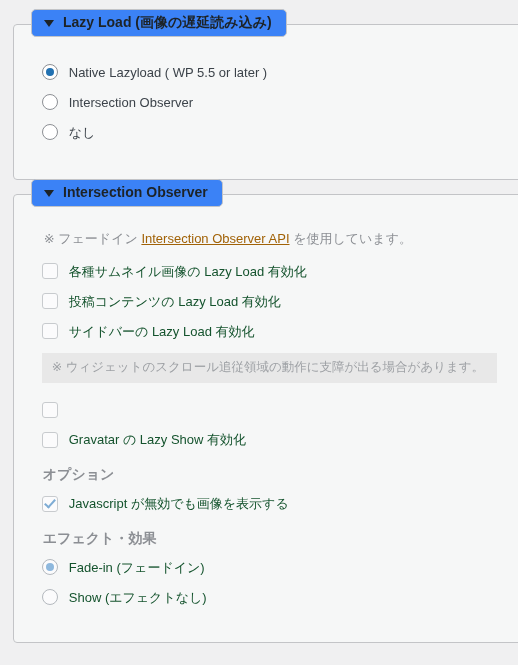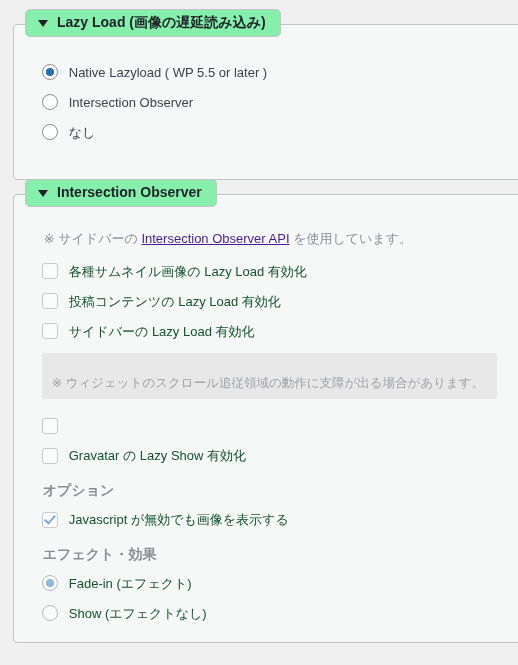--- a/index.html
+++ b/index.html
@@ -28,25 +28,25 @@
     left: 11px;
     width: 620px;              
     box-sizing: border-box;
     background: #f6f7f7;
     border: 1px solid #c3c4c7;
     border-radius: 4px;
   }
   .panel-legend {
     position: absolute;
     top: -16px;
-    left: 11px;
+    left: 17px;
     display: flex;
     align-items: center;
     gap: 9px;
-    background: #86efac;
+    background: #3b82f6;
     border: 1px solid #c3c4c7;
     border-radius: 5px;
     padding: 5px 14px 6px 12px;
     font-size: 14px;
     font-weight: bold;
     color: #1d2327;
     line-height: 1.1;
     white-space: nowrap;
   }
   .legend-caret {
@@ -129,28 +129,28 @@
   }
 
   
   .note-line {
     font-size: 13px;
     color: #8c8f94;
     margin: 0 0 11px 2px;
     line-height: 1.4;
   }
   .note-line a {
-    color: #4c1d95;
+    color: #a16207;
     text-decoration: underline;
   }
   .grey-notice {
     background: #e8e8e8;
     color: #9ea1a5;
     font-size: 12.5px;
-    padding: 22px 10px 7px 10px;
+    padding: 6px 10px 7px 10px;
     margin: 9px 0 14px 0;
     width: 455px;
     box-sizing: border-box;
     line-height: 1.4;
   }
   .subhead {
     font-size: 14px;
     font-weight: bold;
     color: #8c8f94;
     margin: 14px 0 8px 1px;
@@ -187,21 +187,21 @@
     </div>
   </fieldset>
 
   <fieldset class="panel" style="top:194px; height:449px;">
     <div class="panel-legend">
       <span class="legend-caret"></span>
       <span>Intersection Observer</span>
     </div>
     <div class="panel-body">
 
-      <p class="note-line"><span>※ サイドバーの </span><a href="#">Intersection Observer API</a><span> を使用しています。</span></p>
+      <p class="note-line"><span>※ フェードイン </span><a href="#">Intersection Observer API</a><span> を使用しています。</span></p>
 
       <div class="ctl-row">
         <span class="checkbox"></span>
         <span class="ctl-label disabled">各種サムネイル画像の Lazy Load 有効化</span>
       </div>
 
       <div class="ctl-row">
         <span class="checkbox"></span>
         <span class="ctl-label disabled">投稿コンテンツの Lazy Load 有効化</span>
       </div>
@@ -226,21 +226,21 @@
 
       <div class="ctl-row">
         <span class="checkbox checked"></span>
         <span class="ctl-label disabled">Javascript が無効でも画像を表示する</span>
       </div>
 
       <div class="subhead">エフェクト・効果</div>
 
       <div class="ctl-row">
         <span class="radio disabled checked"></span>
-        <span class="ctl-label disabled">Fade-in (エフェクト)</span>
+        <span class="ctl-label disabled">Fade-in (フェードイン)</span>
       </div>
 
       <div class="ctl-row">
         <span class="radio disabled"></span>
         <span class="ctl-label disabled">Show (エフェクトなし)</span>
       </div>
 
     </div>
   </fieldset>
 

